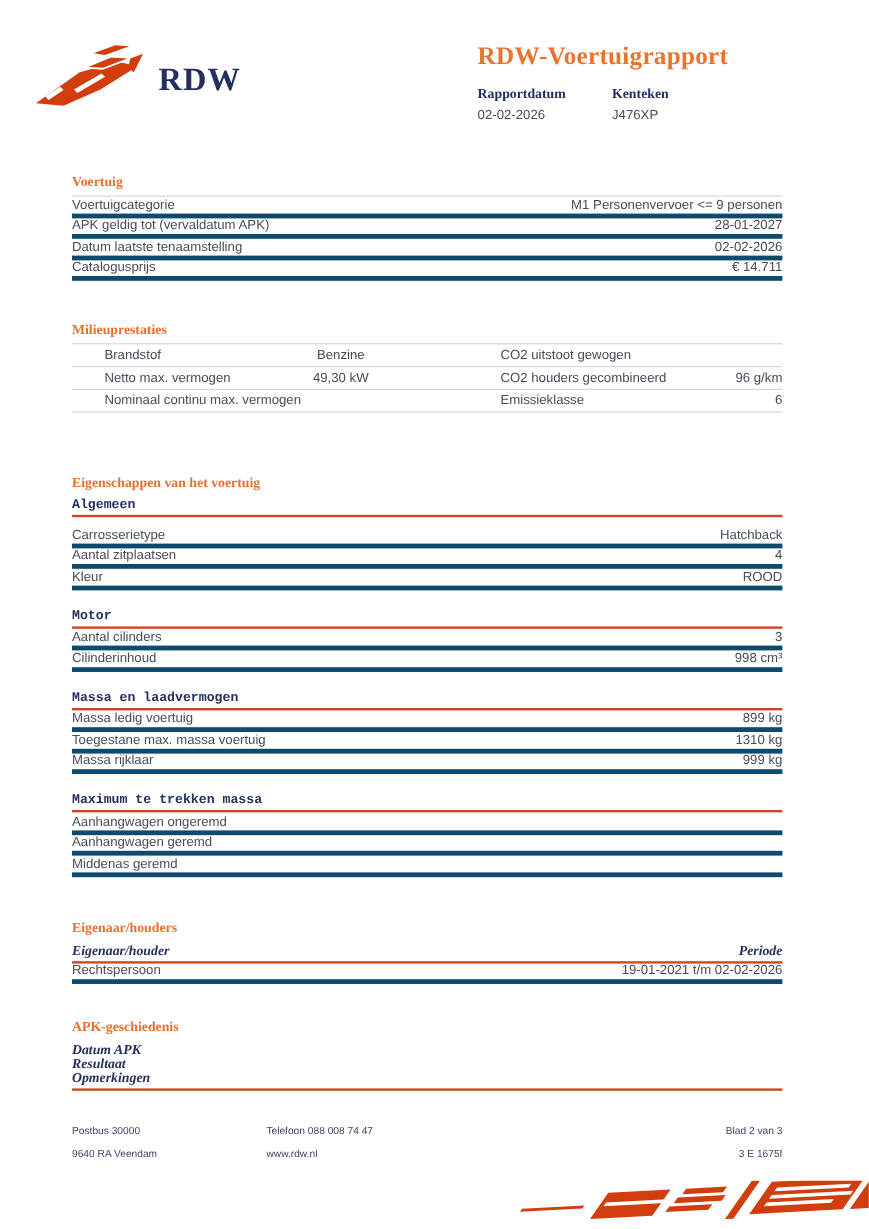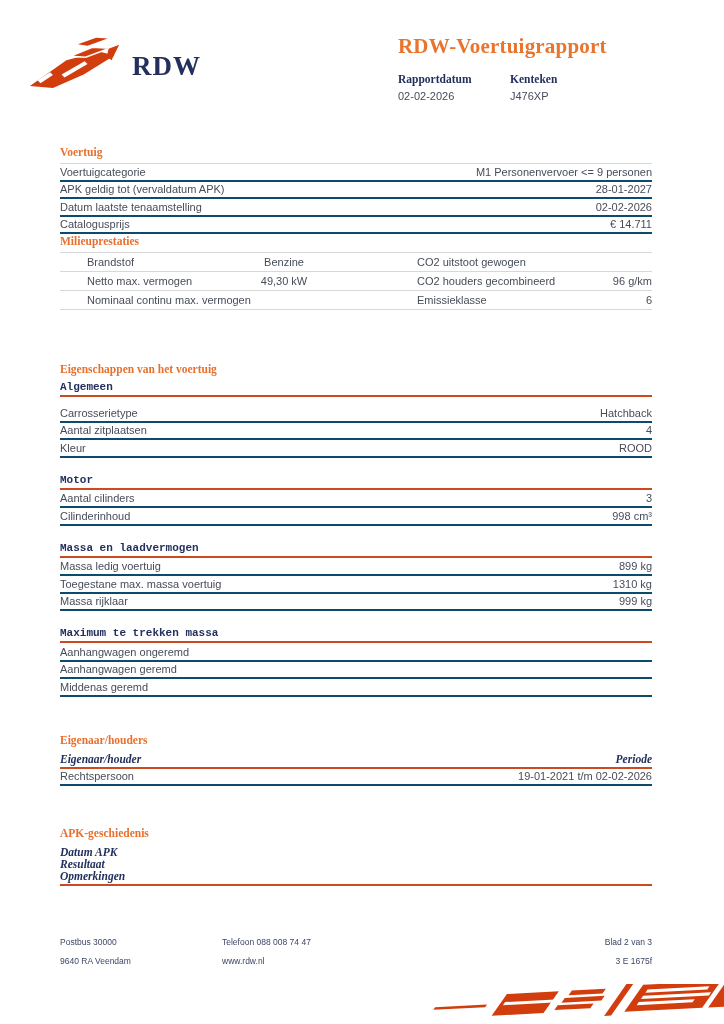--- a/index.html
+++ b/index.html
@@ -41,54 +41,54 @@
   .sub-title {
     font-family:Liberation Mono, monospace; font-weight:bold;
     font-size:11px; color:#23305e; line-height:12px;
   }
   .rule { border-bottom:2px solid #cc4a20; margin-top:2px; }
 
   .table { border-top:1px solid #d8d8d8; }
   .table.noline { border-top:none; }
   .trow {
     display:flex; justify-content:space-between; align-items:center;
-    height:17.5px; border-bottom:2px solid #0c4a6e; font-size:11px;
+    height:17.5px; border-bottom:4px solid #0c4a6e; font-size:11px;
   }
   .trow .lbl { white-space:nowrap; }
   .trow .val { white-space:nowrap; text-align:right; }
 
   
   .mrow {
     display:flex; align-items:center; height:19px;
     border-bottom:1px solid #d8d8d8; font-size:11px;
   }
   .m-left { flex:0 0 357px; display:flex; align-items:center; }
   .m-left .lbl { flex:0 0 159px; white-space:nowrap;padding-left:27px; }
   .m-left .val { flex:0 0 130px; text-align:center; white-space:nowrap; }
   .m-right { flex:1; display:flex; justify-content:space-between; align-items:center; }
 
   
   .sec-voertuig .table { margin-top:4px; }
-  .sec-milieu { }
+  .sec-milieu { margin-top:34px; }
   .sec-milieu .table { margin-top:4px; }
   .sec-eigenschappen { margin-top:52px; }
   .subsec { margin-top:16px; }
   .subsec.first { margin-top:5px; }
   .subsec .table { margin-top:1px; }
   .subsec.first .table { margin-top:8px; }
 
   .sec-eigenaar { margin-top:36px; }
   .colhead-row { display:flex; justify-content:space-between; margin-top:6px; }
   .colhead {
     font-family:"Liberation Serif", serif; font-weight:bold;
     font-size:11.5px; color:#23305e;font-style:italic;
   }
   .sec-eigenaar .table { border-top:none; }
 
-  .sec-apk { margin-top:40px; }
+  .sec-apk { margin-top:29px; }
   .apk-cols { display:flex; margin-top:6px;flex-direction:column; }
   .apk-col-1 { width:163px; }
   .apk-col-2 { width:91px; }
 
   
   .footer {
     position:absolute; left:60px; right:72px; top:932px;
     font-size:8.5px; color:#3e4566;
   }
   .footer-row { display:flex; height:19px; align-items:center; }

